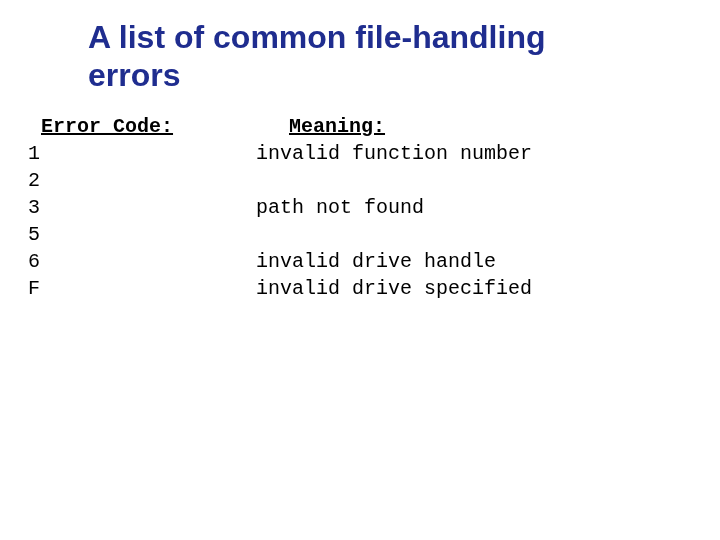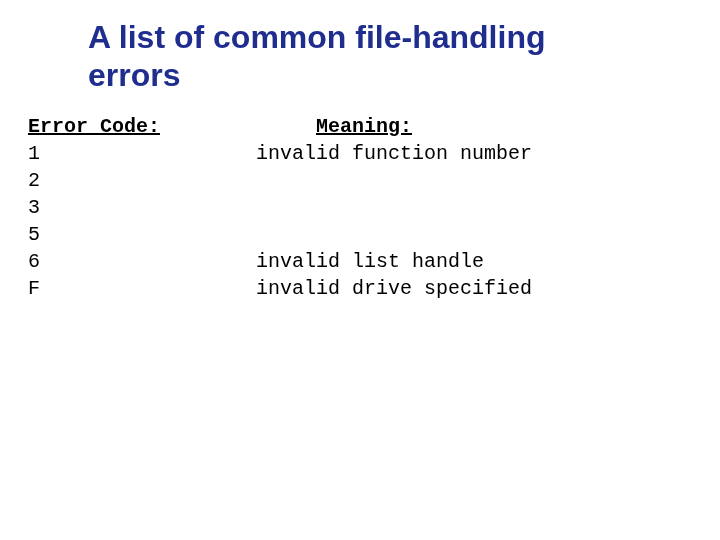--- a/index.html
+++ b/index.html
@@ -34,24 +34,25 @@
   .header-row {
     display: flex;
     font-weight: 700;
   }
   .header-left, .code-col {
     width: 200px;
     flex: 0 0 200px;
   }
   .header-left {
     text-decoration: underline;
+    margin-left: 13px;
   }
   .header-right {
     text-decoration: underline;
-    margin-left: 88px;
+    margin-left: 48px;
     text-align: right;
   }
   .row {
     display: flex;
     align-items: flex-start;
   }
   .meaning-col {
     max-width: 430px;
     margin-left: 28px;
   }
@@ -70,26 +71,27 @@
 
     <div class="row">
       <div class="code-col">1</div>
       <div class="meaning-col">invalid function number</div>
     </div>
     <div class="row">
       <div class="code-col">2</div>
     </div>
     <div class="row">
       <div class="code-col">3</div>
+      <div class="meaning-col">path not found</div>
     </div>
     <div class="row">
       <div class="code-col">5</div>
     </div>
     <div class="row">
       <div class="code-col">6</div>
-      <div class="meaning-col">invalid list handle</div>
+      <div class="meaning-col">invalid drive handle</div>
     </div>
     <div class="row">
       <div class="code-col">F</div>
       <div class="meaning-col">invalid drive specified</div>
     </div>
   </div>
 </div>
 
 </body></html>

